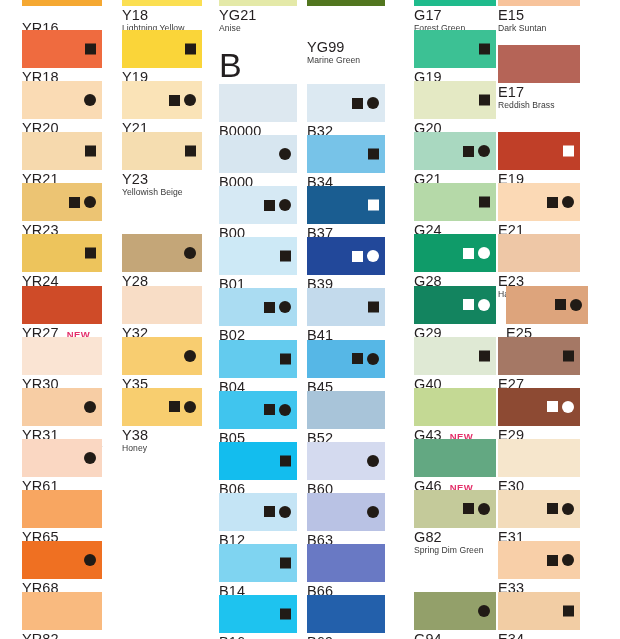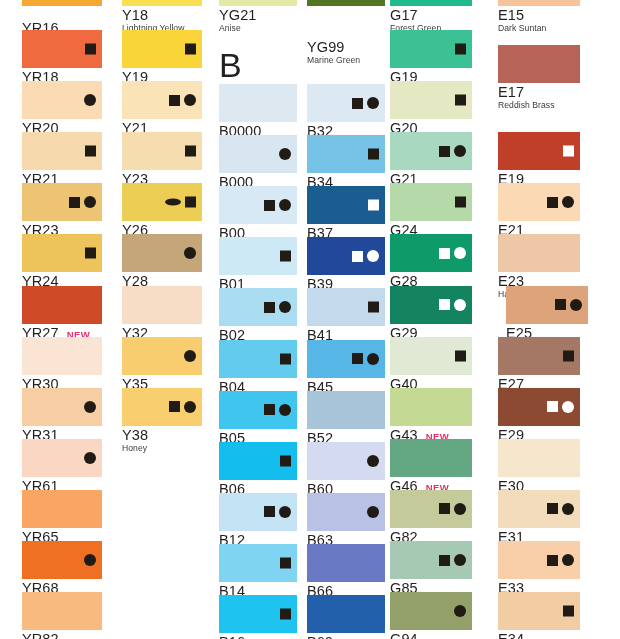--- a/index.html
+++ b/index.html
@@ -237,34 +237,20 @@
             <span class="mk-sq"></span>
           </div>
         </div>
         <div class="label">
           <div class="code">
             <span>Y23</span>
           </div>
           <div class="name">Yellowish Beige</div>
         </div>
       </div>
-      <div class="cell" style="top: 183.3px; width: 80px;">
-        <div class="swatch" style="background: rgb(237, 206, 85); width: 80px;">
-          <div class="marks">
-            <span class="mk-el"></span>
-            <span class="mk-sq"></span>
-          </div>
-        </div>
-        <div class="label">
-          <div class="code">
-            <span>Y26</span>
-          </div>
-          <div class="name">Mustard</div>
-        </div>
-      </div>
       <div class="cell" style="top: 234.4px; width: 80px;">
         <div class="swatch" style="background: rgb(196, 166, 120); width: 80px;">
           <div class="marks">
             <span class="mk-ci"></span>
           </div>
         </div>
         <div class="label">
           <div class="code">
             <span>Y28</span>
           </div>
@@ -592,21 +578,21 @@
       <div class="cell" style="top: 595px; width: 78px;">
         <div class="swatch" style="background: rgb(35, 96, 171); width: 78px;"></div>
         <div class="label">
           <div class="code">
             <span>B69</span>
           </div>
           <div class="name"></div>
         </div>
       </div>
     </div>
-    <div class="col" style="left: 390px; width: 82px;">
+    <div class="col" style="left: 414px; width: 82px;">
       <div class="swatch" style="position: absolute; left: 0px; top: -32px; width: 82px; height: 38px; background: rgb(31, 187, 140);"></div>
       <div class="label topname" style="left: 0px; top: 6px;">
         <div class="code">G17</div>
         <div class="name">Forest Green</div>
       </div>
       <div class="cell" style="top: 30px; width: 82px;">
         <div class="swatch" style="background: rgb(60, 193, 148); width: 82px;">
           <div class="marks">
             <span class="mk-sq"></span>
           </div>
@@ -724,34 +710,20 @@
           <div class="marks">
             <span class="mk-sq"></span>
             <span class="mk-ci"></span>
           </div>
         </div>
         <div class="label">
           <div class="code">
             <span>G82</span>
           </div>
           <div class="name">Spring Dim Green</div>
-        </div>
-      </div>
-      <div class="cell" style="top: 541px; width: 82px;">
-        <div class="swatch" style="background: rgb(166, 201, 179); width: 82px;">
-          <div class="marks">
-            <span class="mk-sq"></span>
-            <span class="mk-ci"></span>
-          </div>
-        </div>
-        <div class="label">
-          <div class="code">
-            <span>G85</span>
-          </div>
-          <div class="name">Verdigris</div>
         </div>
       </div>
       <div class="cell" style="top: 592.1px; width: 82px;">
         <div class="swatch" style="background: rgb(147, 160, 106); width: 82px;">
           <div class="marks">
             <span class="mk-ci"></span>
           </div>
         </div>
         <div class="label">
           <div class="code">

